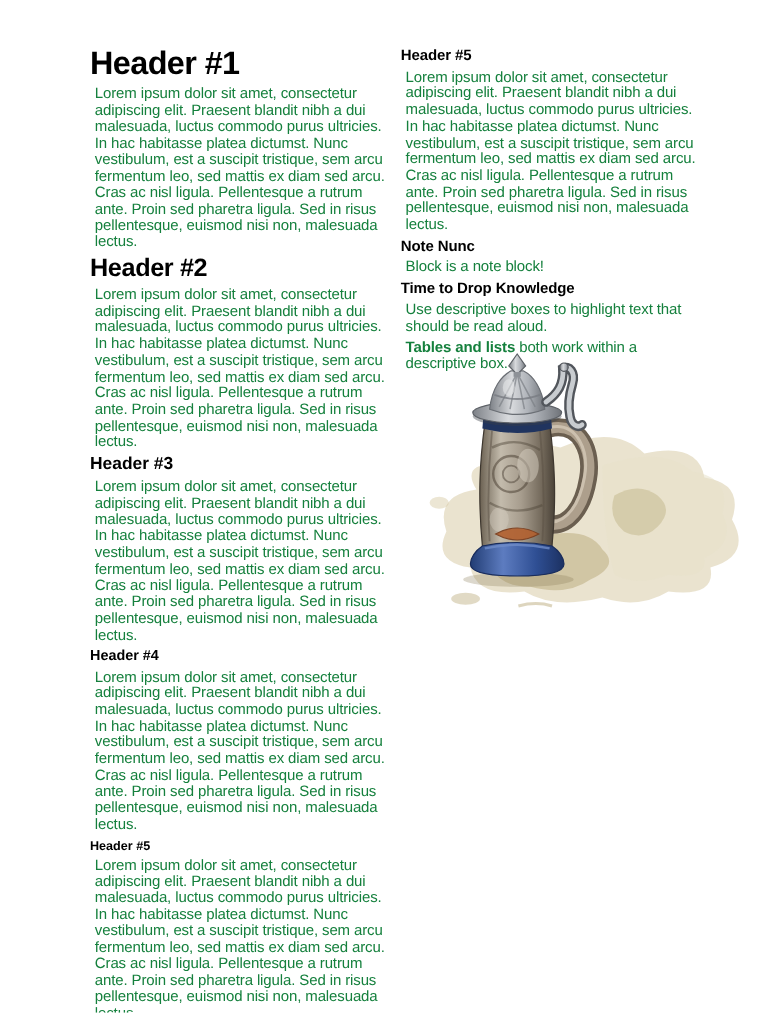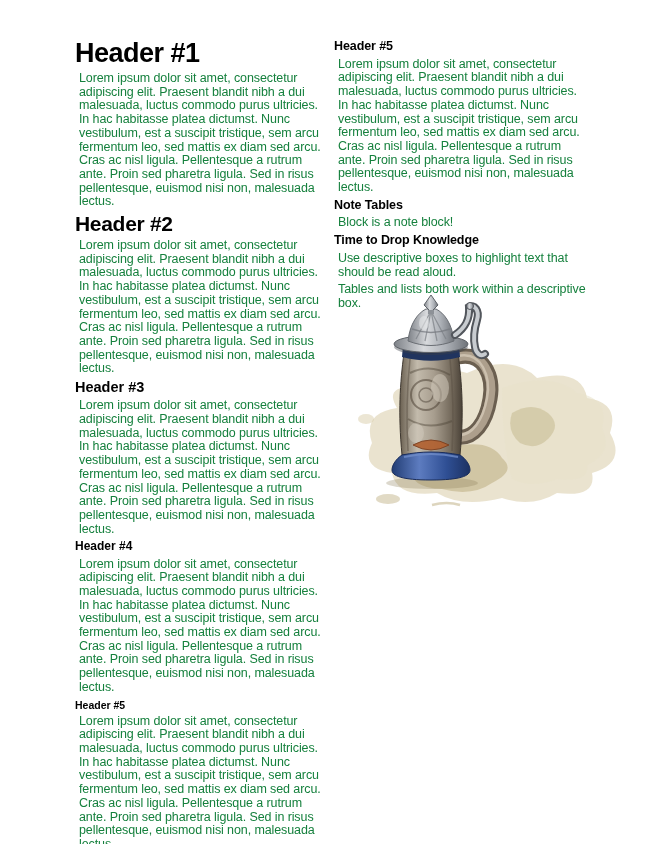--- a/index.html
+++ b/index.html
@@ -21,21 +21,21 @@
   h1 { font-size:27px;   margin:0 0 5px 0;   line-height:1.0; letter-spacing:-0.5px; }
   h2 { font-size:21px;   margin:1px 0 2px 0; line-height:1.05; letter-spacing:-0.3px; }
   h3 { font-size:14.5px; margin:2px 0 1px 0; line-height:1.05; }
   h4 { font-size:12px;   margin:2px 0 1px 0; line-height:1.1; }
   h5 { font-size:10.5px; margin:2px 0 1px 0; line-height:1.15; }
 
   .h5-right, .note-title {
     font-weight:bold; font-size:12.5px; line-height:13.7px;
     letter-spacing:-0.1px; color:#000; margin:0;
   }
-  .bold-inline { font-weight:normal; }
+  .bold-inline { font-weight:bold; }
 
   .stein { position:absolute; left:352px; top:293px; width:288px; height:222px; }
 </style>
 </head>
 <body>
 
 <div class="page">
 
   <div class="col col-left">
     <h1>Header #1</h1>
@@ -51,21 +51,21 @@
     <p class="body-p">Lorem ipsum dolor sit amet, consectetur adipiscing elit. Praesent blandit nibh a dui malesuada, luctus commodo purus ultricies. In hac habitasse platea dictumst. Nunc vestibulum, est a suscipit tristique, sem arcu fermentum leo, sed mattis ex diam sed arcu. Cras ac nisl ligula. Pellentesque a rutrum ante. Proin sed pharetra ligula. Sed in risus pellentesque, euismod nisi non, malesuada lectus.</p>
 
     <h5>Header #5</h5>
     <p class="body-p">Lorem ipsum dolor sit amet, consectetur adipiscing elit. Praesent blandit nibh a dui malesuada, luctus commodo purus ultricies. In hac habitasse platea dictumst. Nunc vestibulum, est a suscipit tristique, sem arcu fermentum leo, sed mattis ex diam sed arcu. Cras ac nisl ligula. Pellentesque a rutrum ante. Proin sed pharetra ligula. Sed in risus pellentesque, euismod nisi non, malesuada lectus.</p>
   </div>
 
   <div class="col col-right">
     <div class="h5-right">Header #5</div>
     <p class="body-p">Lorem ipsum dolor sit amet, consectetur adipiscing elit. Praesent blandit nibh a dui malesuada, luctus commodo purus ultricies. In hac habitasse platea dictumst. Nunc vestibulum, est a suscipit tristique, sem arcu fermentum leo, sed mattis ex diam sed arcu. Cras ac nisl ligula. Pellentesque a rutrum ante. Proin sed pharetra ligula. Sed in risus pellentesque, euismod nisi non, malesuada lectus.</p>
 
-    <div class="note-title">Note Tables</div>
+    <div class="note-title">Note Nunc</div>
     <p class="body-p">Block is a note block!</p>
 
     <div class="note-title">Time to Drop Knowledge</div>
     <p class="body-p">Use descriptive boxes to highlight text that should be read aloud.</p>
 
     <p class="body-p"><span class="bold-inline">Tables and lists</span><span> both work within a descriptive box.</span></p>
   </div>
 
   <svg class="stein" viewBox="0 0 288 222" aria-hidden="true">
     <defs>

